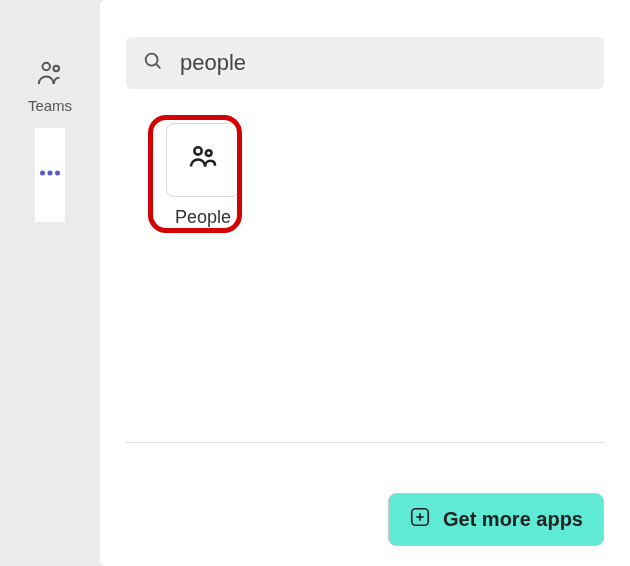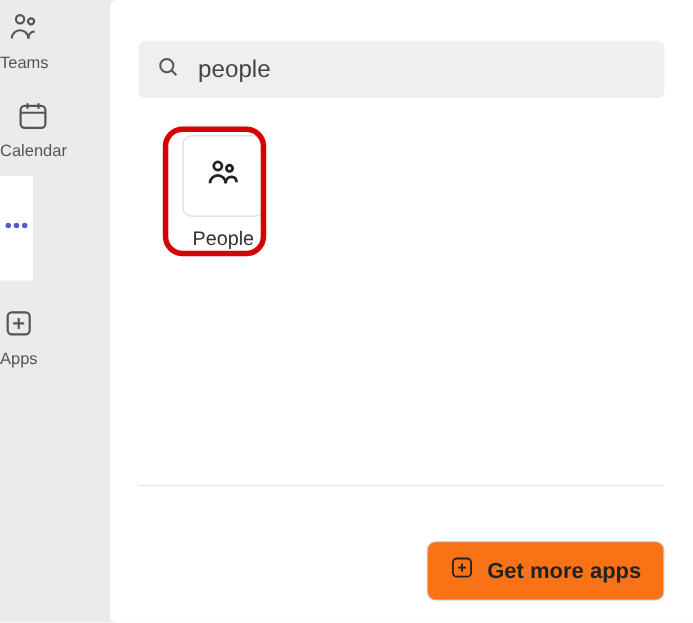--- a/index.html
+++ b/index.html
@@ -15,22 +15,23 @@
     width: 100%; height: 100%;
     background: #ebebeb;
   }
   
   .sidebar {
     width: 100px;
     flex: 0 0 100px;
     background: #ebebeb;
     display: flex;
     flex-direction: column;
-    align-items: flex-start;
-    padding-top: 0;
+    align-items: center;
+    padding-top: 16px;
+    margin-top: 33px;
   }
   .sidebar-item {
     display: flex;
     flex-direction: column;
     align-items: center;
     justify-content: center;
     padding: 10px 0 14px;
     cursor: pointer;
     color: #555;
   }
@@ -113,21 +114,21 @@
     padding-top: 22px;
     display: flex;
     justify-content: flex-end;
   }
   .get-more-btn {
     display: inline-flex;
     align-items: center;
     gap: 12px;
     border: 1px solid #c9c9c9;
     border-radius: 8px;
-    background: #f97316;
+    background: #5eead4;
     padding: 12px 20px;
     font-size: 20px;
     color: #222;
     font-weight: 600;
     cursor: pointer;
     margin-top: 28px;
   }
   .get-more-btn svg { width: 22px; height: 22px; }
 </style>
 </head>
@@ -142,55 +143,34 @@
         <svg viewBox="0 0 24 24" fill="none" stroke="currentColor" stroke-width="1.6">
           <circle cx="9" cy="6" r="3"></circle>
           <circle cx="17" cy="7.5" r="2.2"></circle>
           <path d="M3 20c0-3.5 2.8-6 6-6s6 2.5 6 6"></path>
           <path d="M15 20c0-2.7 1.5-5 4.5-5"></path>
         </svg>
       </span>
       <span class="sidebar-label">Teams</span>
     </div>
 
-    <div class="sidebar-item">
-      <span>
-        <svg viewBox="0 0 24 24" fill="none" stroke="currentColor" stroke-width="1.6">
-          <rect x="3" y="5" width="18" height="16" rx="3"></rect>
-          <line x1="3" y1="10" x2="21" y2="10"></line>
-          <line x1="8" y1="3" x2="8" y2="7"></line>
-          <line x1="16" y1="3" x2="16" y2="7"></line>
-        </svg>
-      </span>
-      <span class="sidebar-label">Calendar</span>
-    </div>
 
 
 
     <div class="sidebar-item more">
       <span>
         <svg viewBox="0 0 24 24">
           <circle cx="6" cy="12" r="2" fill="#5558d9"></circle>
           <circle cx="12" cy="12" r="2" fill="#5558d9"></circle>
           <circle cx="18" cy="12" r="2" fill="#5558d9"></circle>
         </svg>
       </span>
 
     </div>
 
-    <div class="sidebar-item apps-pad">
-      <span>
-        <svg viewBox="0 0 24 24" fill="none" stroke="currentColor" stroke-width="1.6">
-          <rect x="4" y="4" width="16" height="16" rx="3"></rect>
-          <line x1="12" y1="8" x2="12" y2="16"></line>
-          <line x1="8" y1="12" x2="16" y2="12"></line>
-        </svg>
-      </span>
-      <span class="sidebar-label">Apps</span>
-    </div>
 
   </nav>
 
   <div class="panel">
 
     <div class="search-box">
       <span>
         <svg viewBox="0 0 24 24" fill="none" stroke="currentColor" stroke-width="2">
           <circle cx="10.5" cy="10.5" r="6.5"></circle>
           <line x1="20" y1="20" x2="15.2" y2="15.2"></line>

